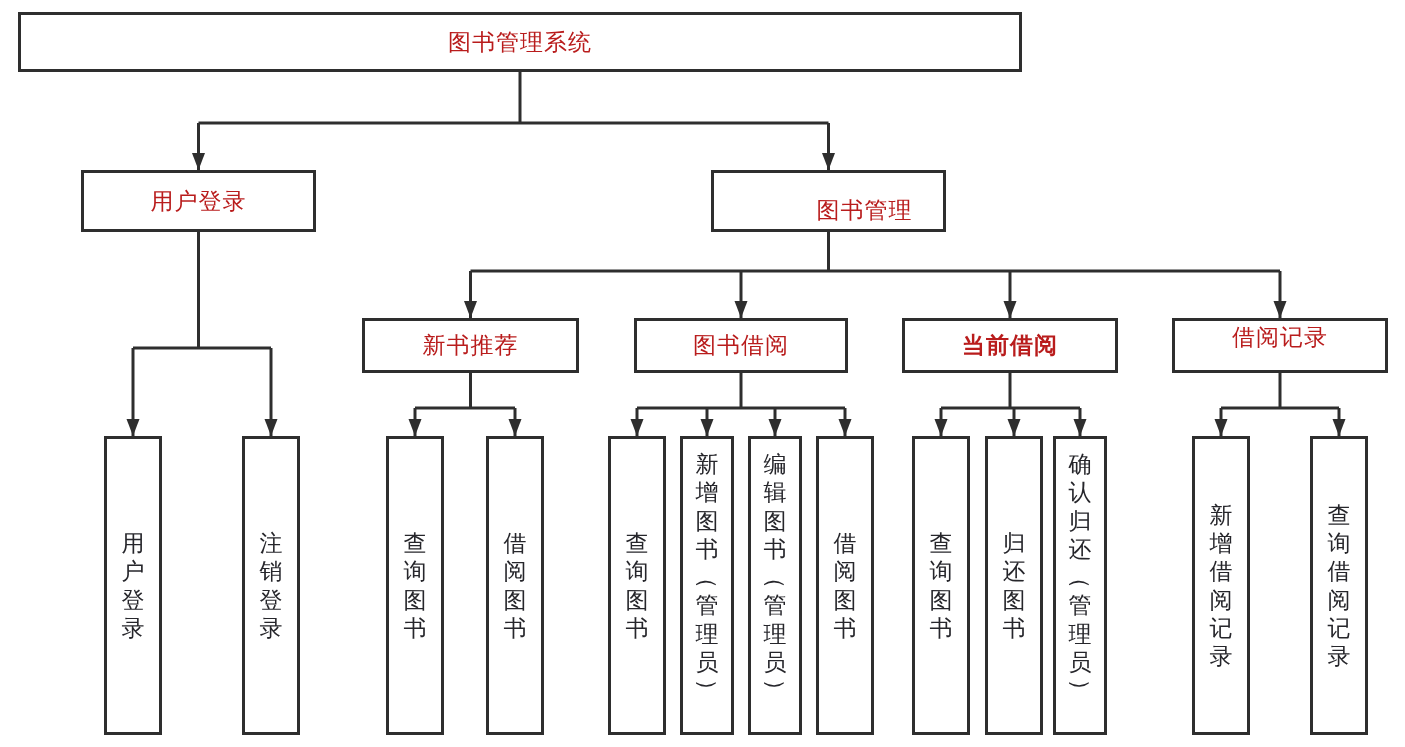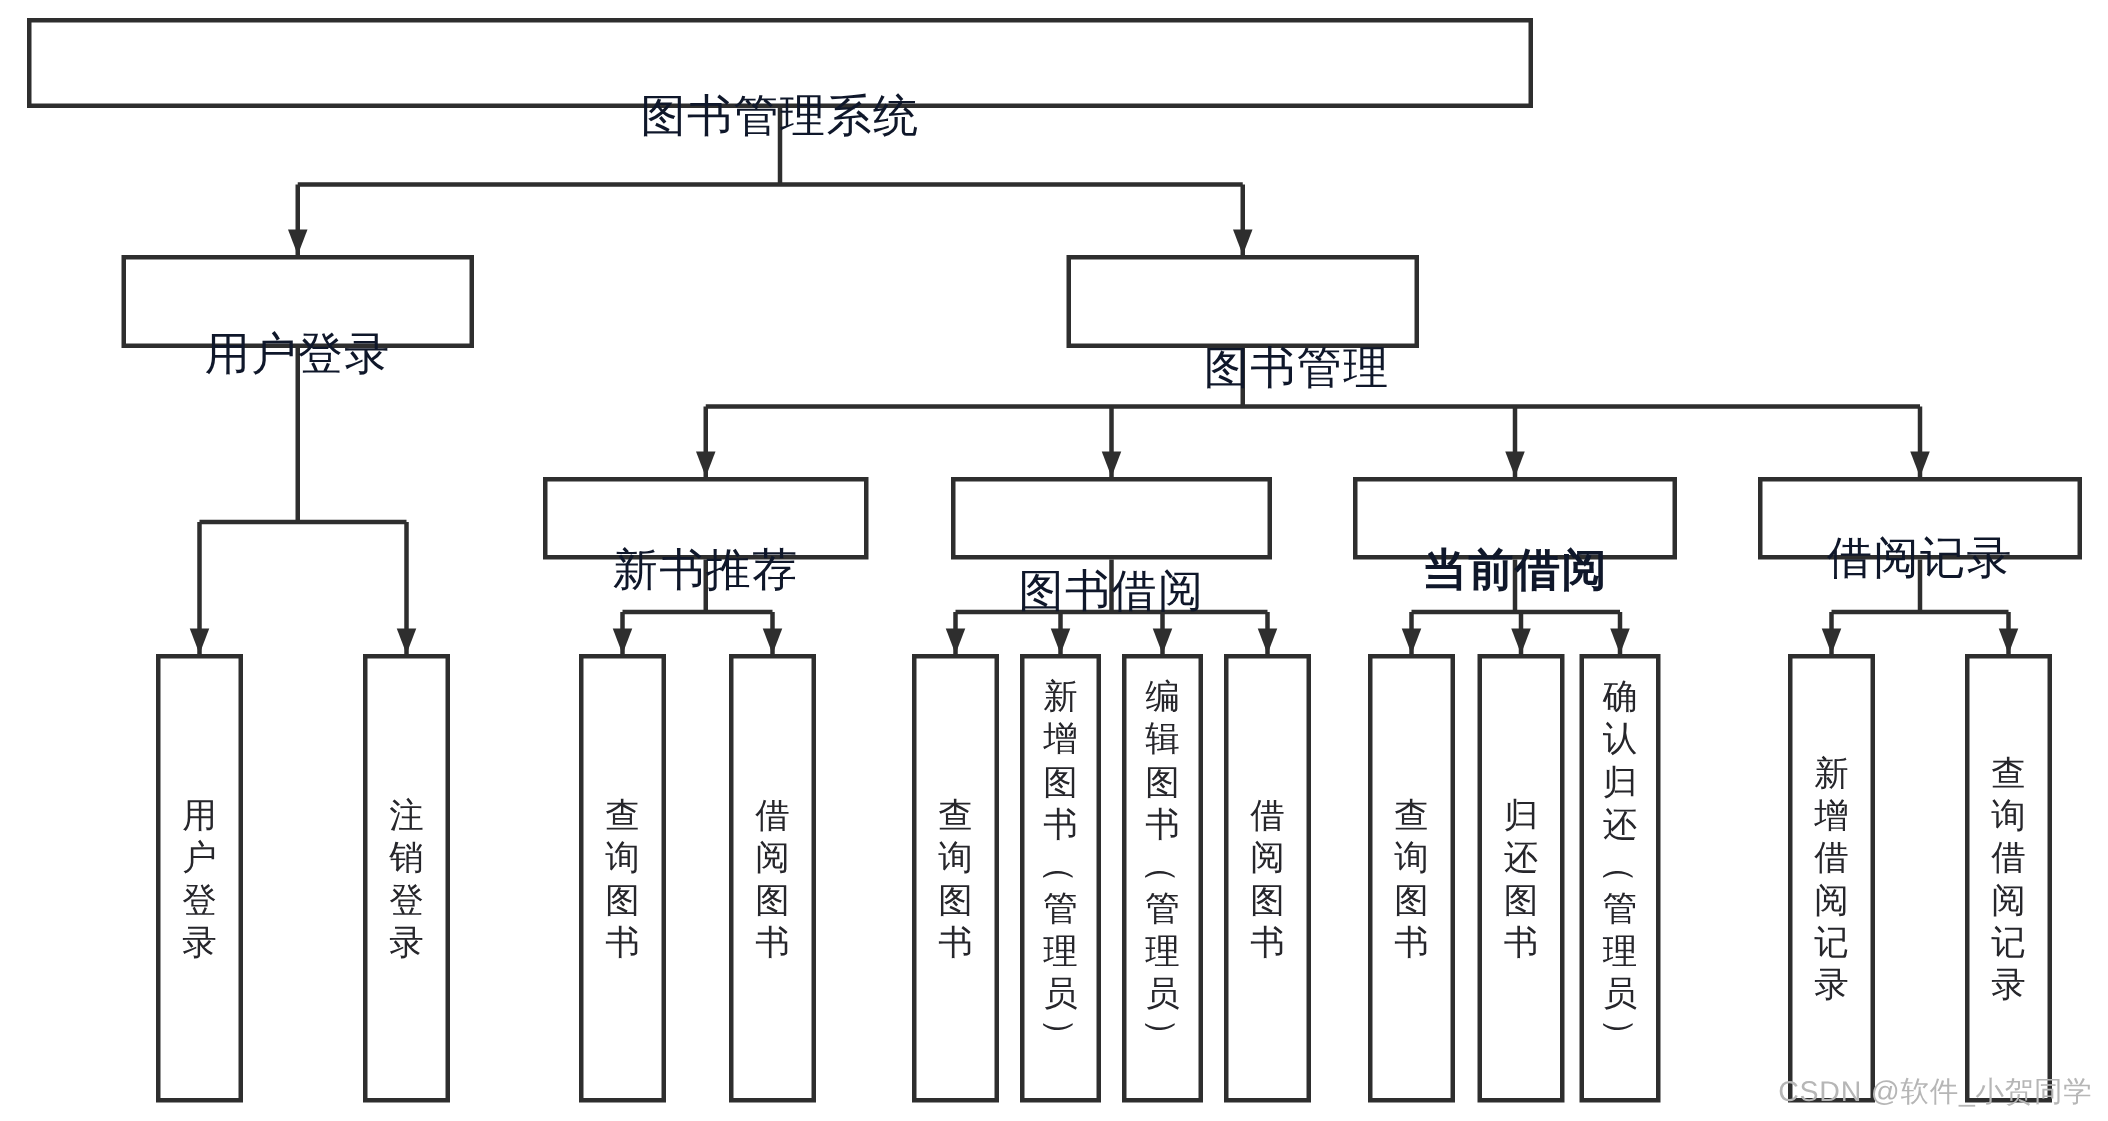--- a/index.html
+++ b/index.html
@@ -75,26 +75,25 @@
     text-align: center;
   }
   .vchar.rotated {
     transform: rotate(90deg);
   }
   .htext {
     position: absolute;
     display: flex;
     align-items: center;
     justify-content: center;
-    font-size: 30px;
-    color: #0f172a;
+    font-size: 23px;
+    color: #b91c1c;
     box-sizing: border-box;
     pointer-events: none;
     letter-spacing: 1px;
-    margin-top: 35px;
   }
 </style>
 </head>
 <body>
 
 <div id="diagram-root">
   <svg class="diagram-svg" id="diagram-svg" viewBox="0 0 1405 747">
       <path d="M 520 72 L 520 123" class="connector"></path>
       <path d="M 198.5 123 L 828.5 123" class="connector"></path>
       <path d="M 198.5 123 L 198.5 170" class="connector"></path>
@@ -166,21 +165,21 @@
       <rect x="986.5" y="437.5" width="55" height="296" class="node-box"></rect>
       <rect x="1054.5" y="437.5" width="51" height="296" class="node-box"></rect>
       <rect x="1193.5" y="437.5" width="55" height="296" class="node-box"></rect>
       <rect x="1311.5" y="437.5" width="55" height="296" class="node-box"></rect>
     </svg>
   <div id="label-layer">
       <div class="htext" style="left: 18px; top: 12px; width: 1004px; height: 60px;">图书管理系统</div>
       <div class="htext" style="left: 81px; top: 170px; width: 235px; height: 62px;">用户登录</div>
       <div class="htext" style="left: 747px; top: 170px; width: 235px; height: 80px;">图书管理</div>
       <div class="htext" style="left: 362px; top: 318px; width: 217px; height: 55px;">新书推荐</div>
-      <div class="htext" style="left: 634px; top: 332px; width: 214px; height: 55px;">图书借阅</div>
+      <div class="htext" style="left: 634px; top: 318px; width: 214px; height: 55px;">图书借阅</div>
       <div class="htext" style="left: 902px; top: 318px; width: 216px; height: 55px; font-weight: bold;">当前借阅</div>
       <div class="htext" style="left: 1172px; top: 318px; width: 216px; height: 38px;">借阅记录</div>
       <div class="vlabel-wrap centered" style="left: 104px; top: 436px; width: 58px; height: 299px;">
         <span class="vchar">用</span>
         <span class="vchar">户</span>
         <span class="vchar">登</span>
         <span class="vchar">录</span>
       </div>
       <div class="vlabel-wrap centered" style="left: 242px; top: 436px; width: 58px; height: 299px;">
         <span class="vchar">注</span>
@@ -267,14 +266,13 @@
       </div>
       <div class="vlabel-wrap centered" style="left: 1310px; top: 436px; width: 58px; height: 299px;">
         <span class="vchar">查</span>
         <span class="vchar">询</span>
         <span class="vchar">借</span>
         <span class="vchar">阅</span>
         <span class="vchar">记</span>
         <span class="vchar">录</span>
       </div>
     </div>
-  <div class="watermark">CSDN @软件_小贺同学</div>
 </div>
 
 </body></html>

